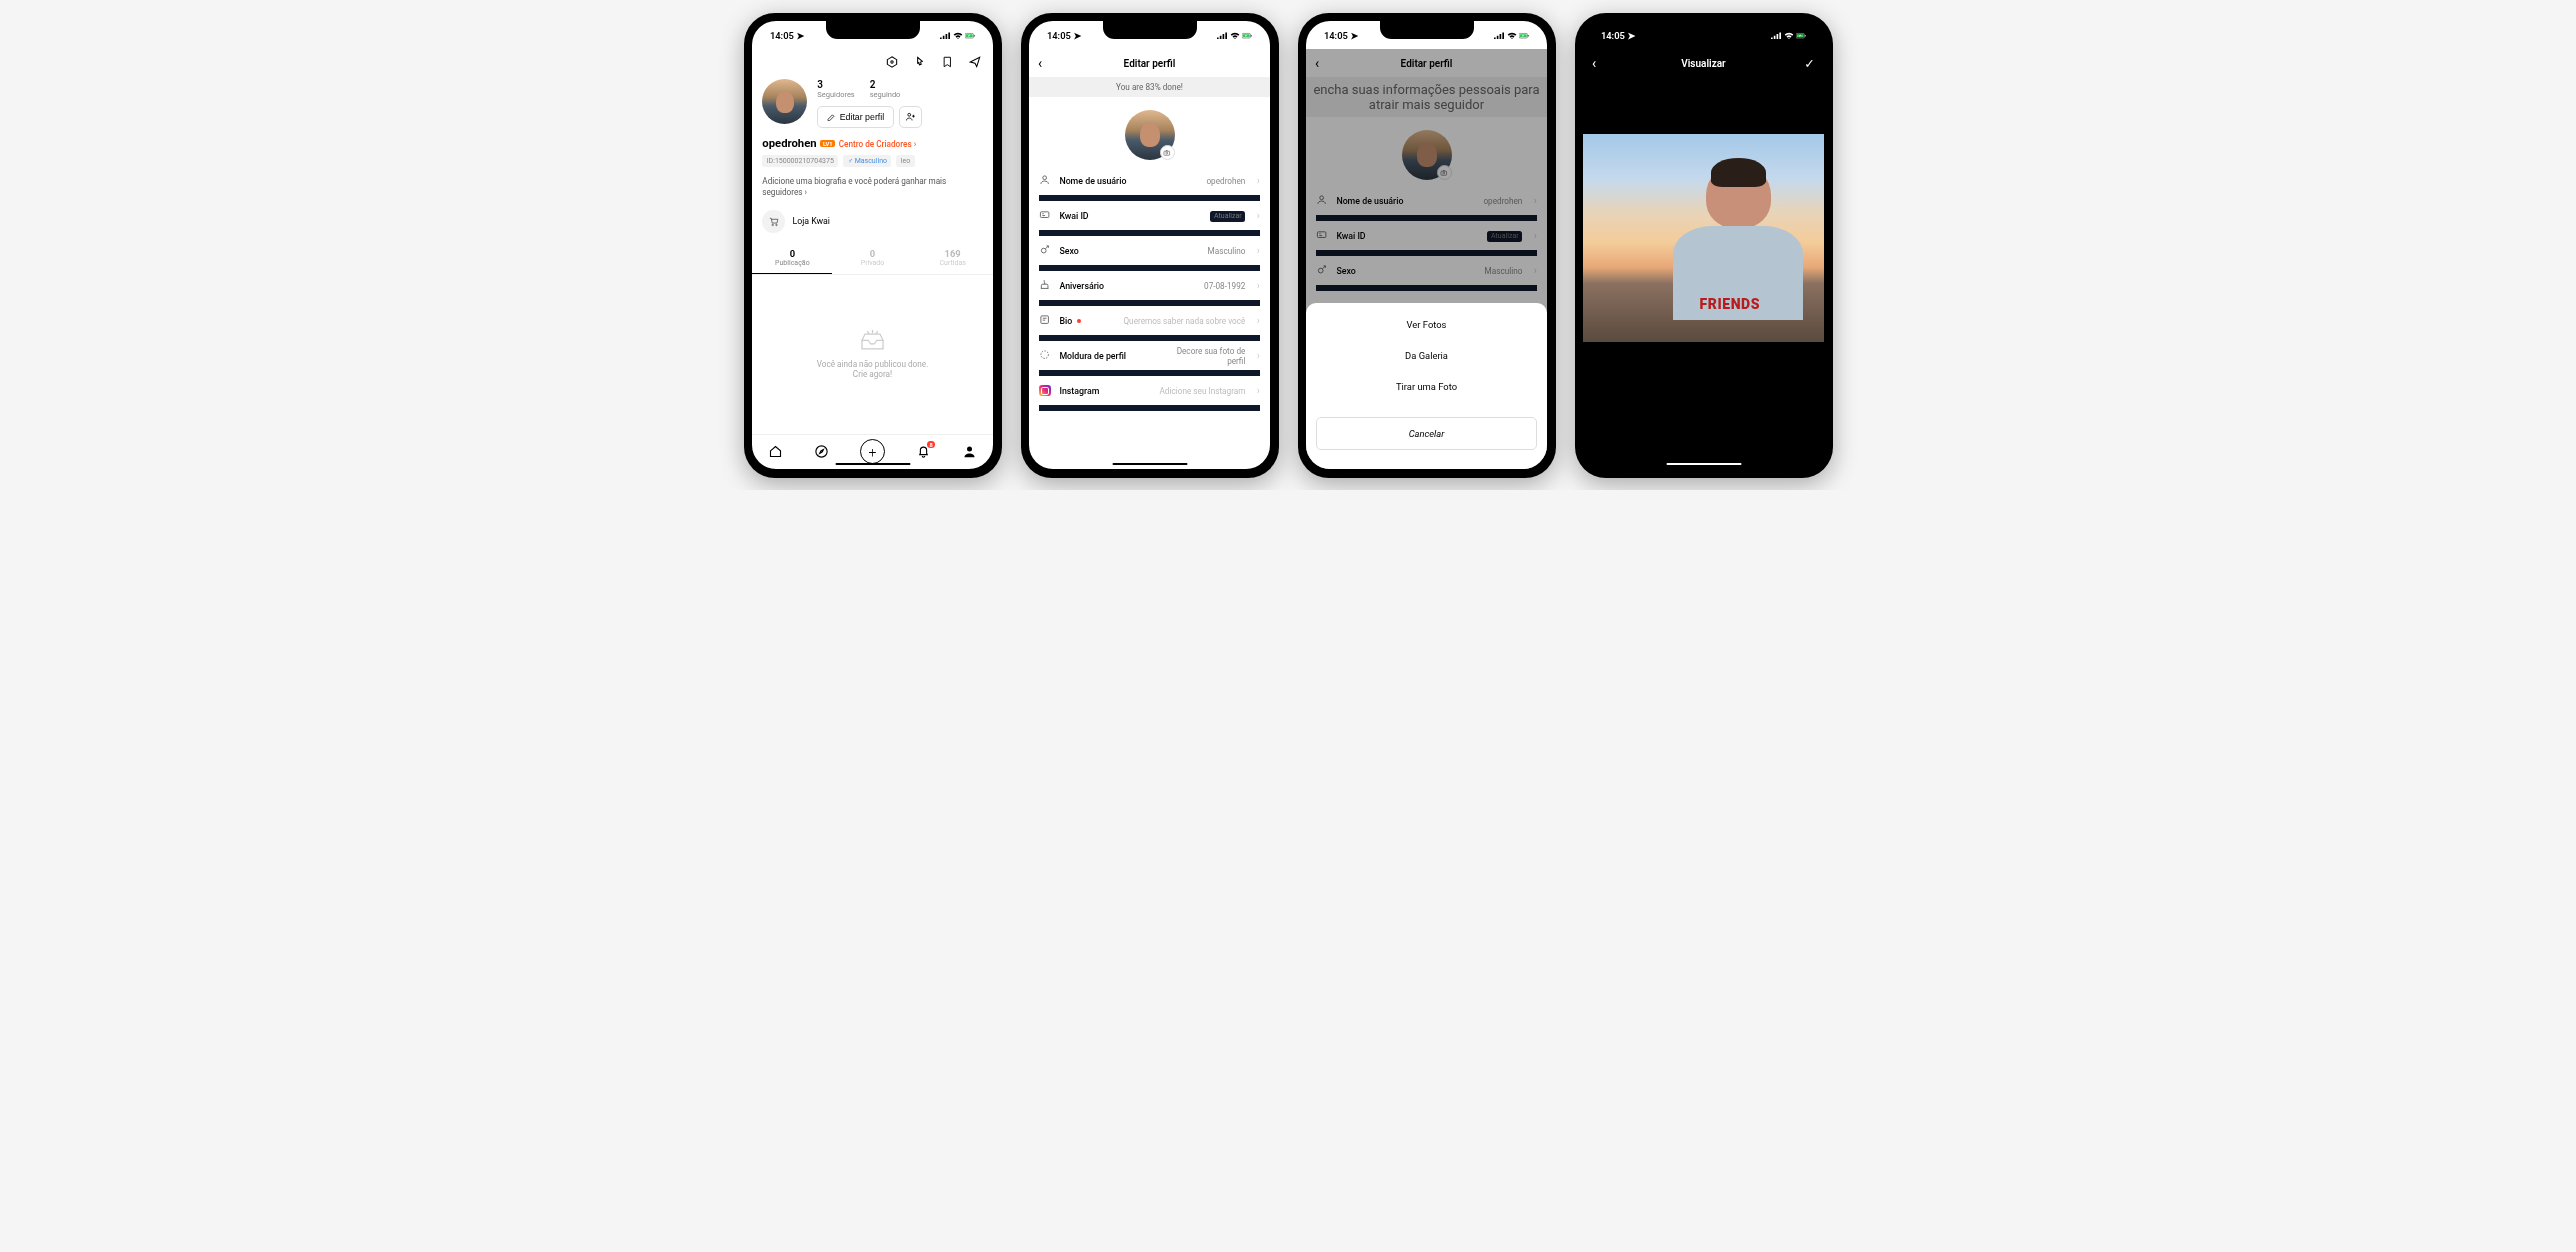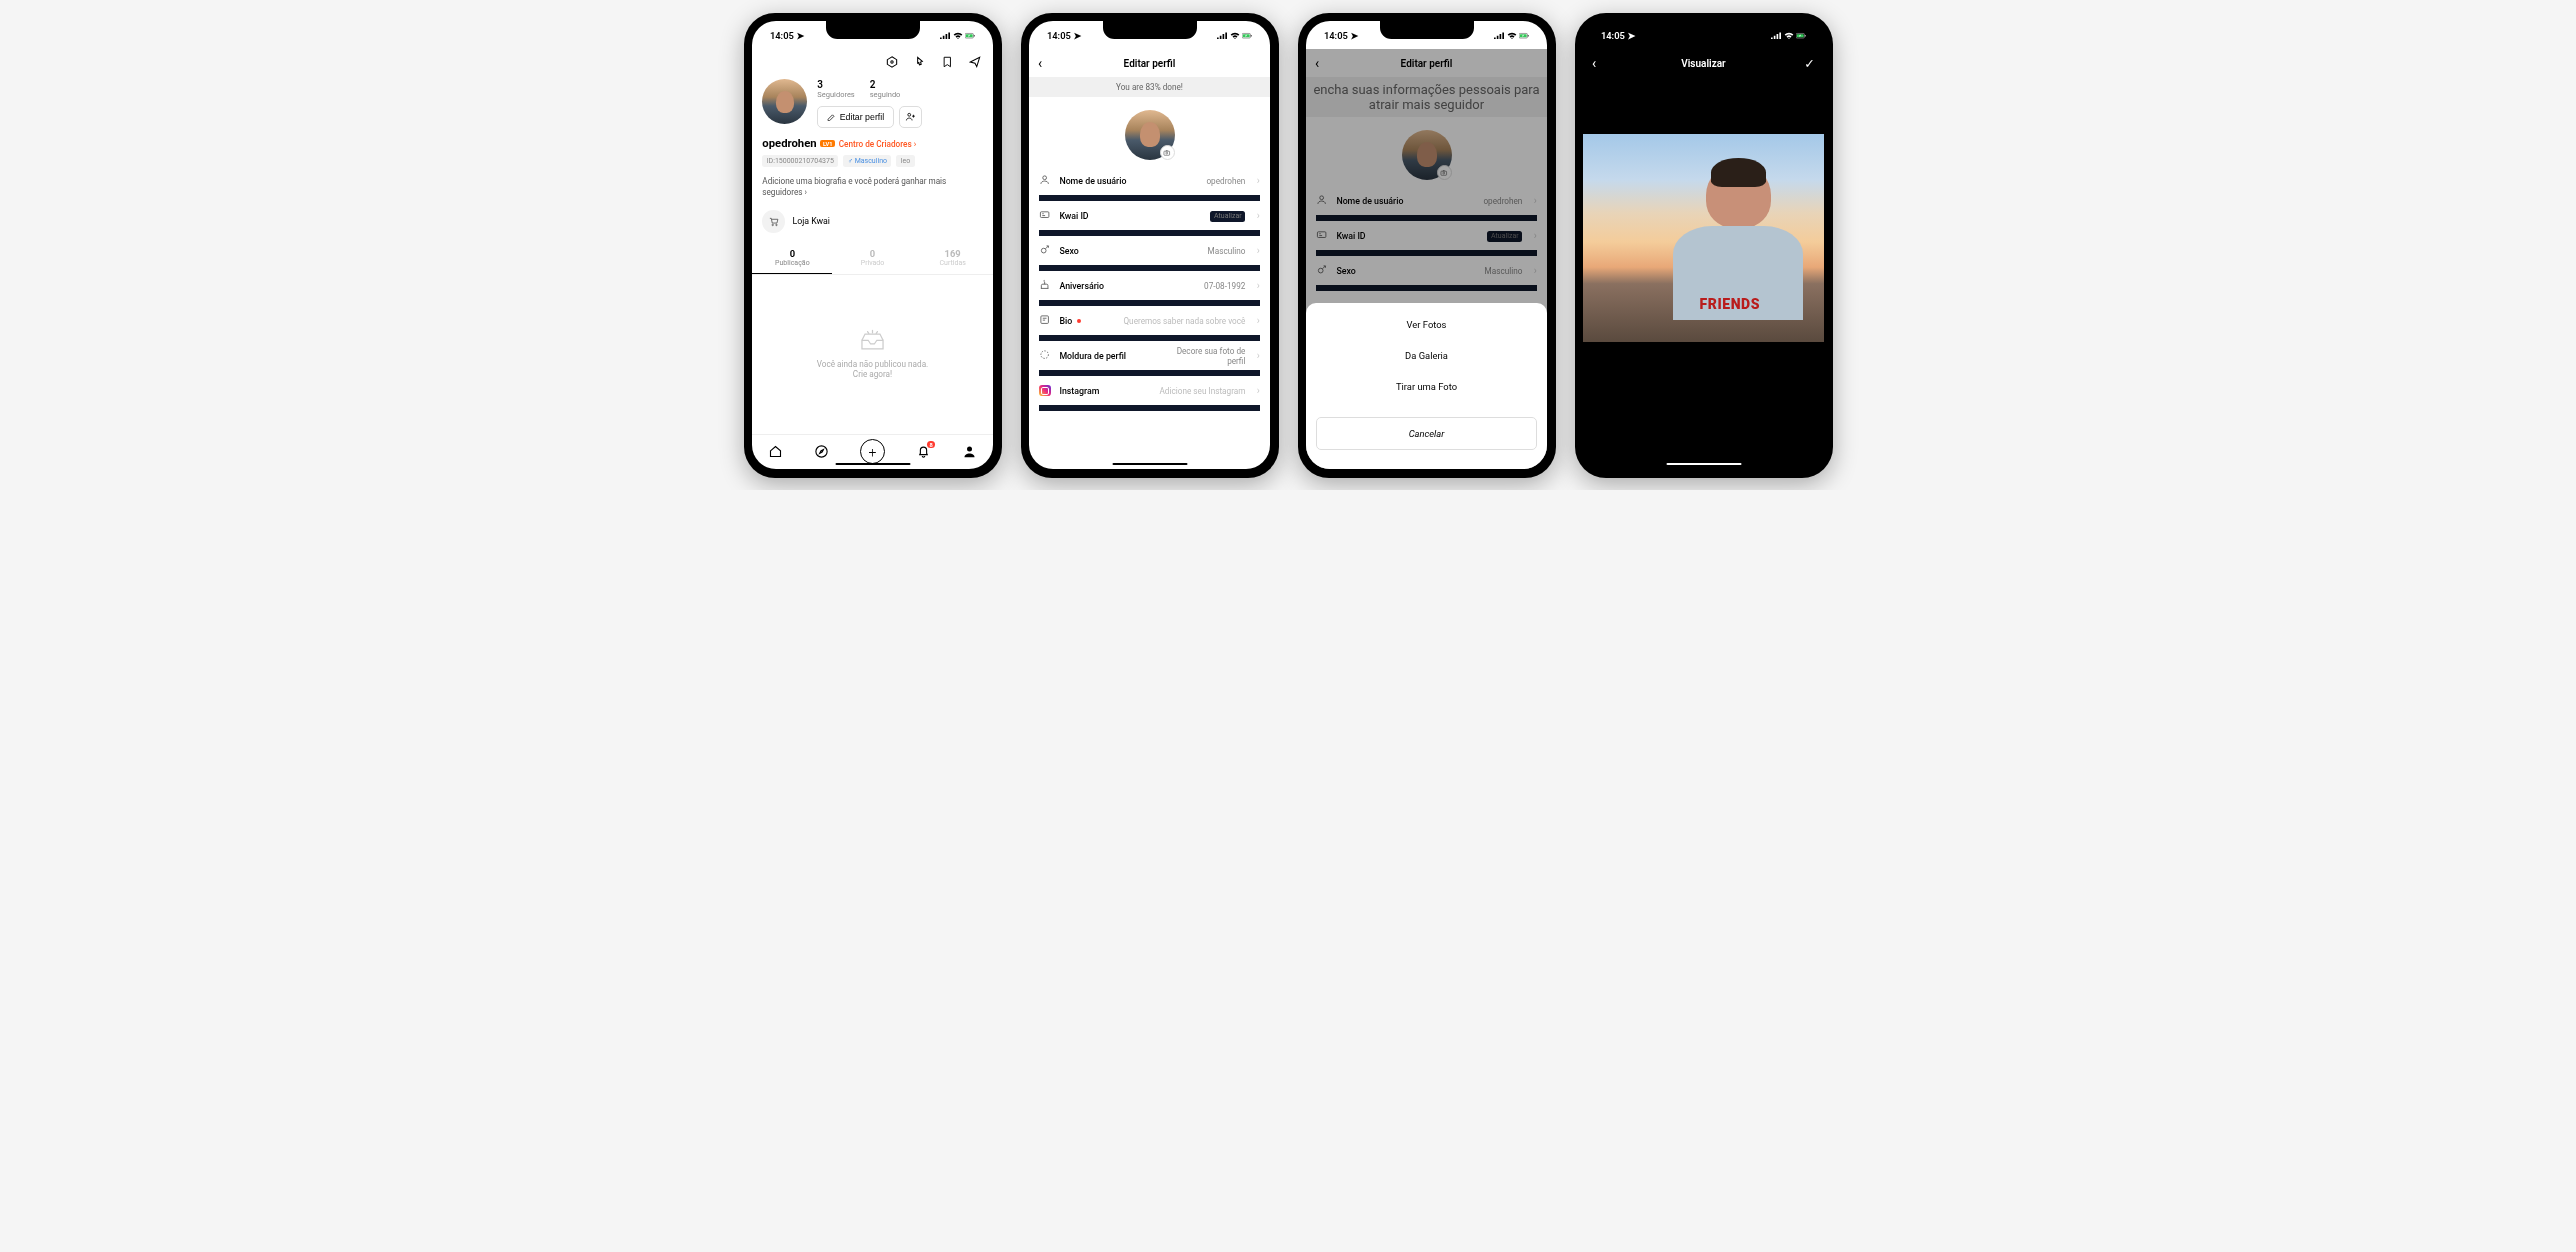--- a/index.html
+++ b/index.html
@@ -283,21 +283,21 @@
           <div class="tl">Curtidas</div>
         </div>
       </div>
       <div class="s1-empty">
         <svg width="31" height="25" viewBox="0 0 50 40" fill="none" stroke="#ccc" stroke-width="2">
           <path d="M8 18h10l4 6h6l4-6h10v14H8z"></path>
             <path d="M8 18l5-10h24l5 10"></path>
           <path d="M25 2v4M17 4l2 3M33 4l-2 3" stroke-linecap="round"></path>
         </svg>
         <div style="font-size:8.2px;text-align:center">
-          <div>Você ainda não publicou nada.</div>
+          <div>Você ainda não publicou done.</div>
           <div>Crie agora!</div>
         </div>
       </div>
       <div class="bottom-nav">
         <div class="nav-item">
             <svg width="15" height="15" viewBox="0 0 24 24" fill="none" stroke="#000" stroke-width="1.8">
               <path d="M4 11l8-7 8 7v9H4z"></path>
             </svg>
           </div>
         <div class="nav-item">

